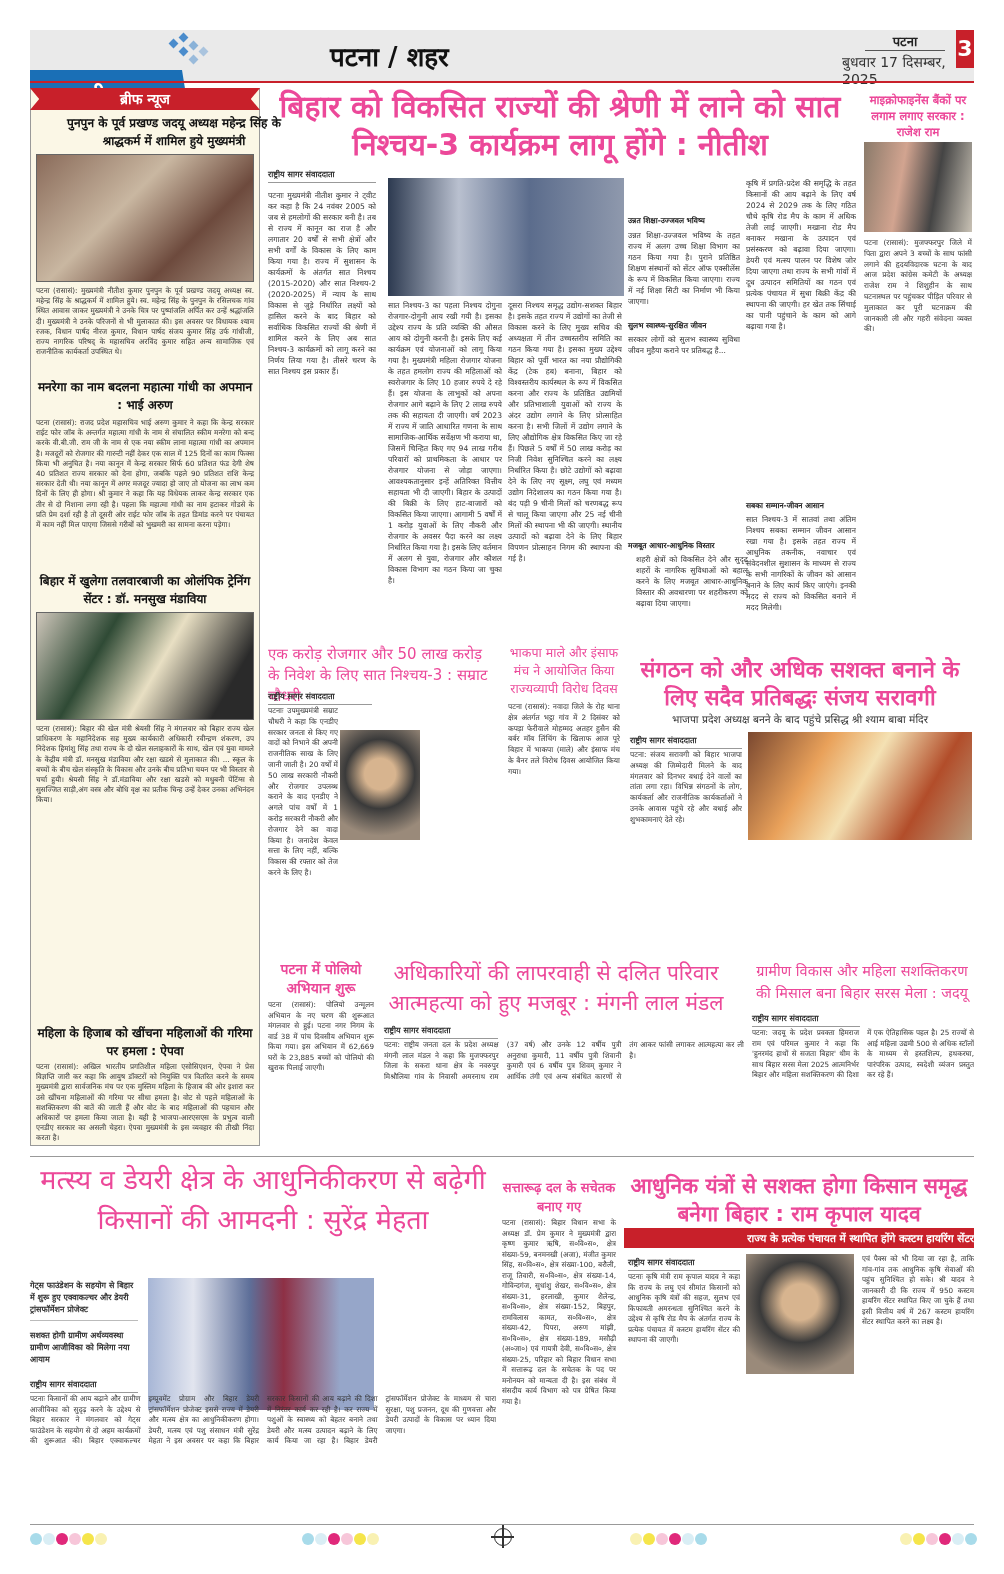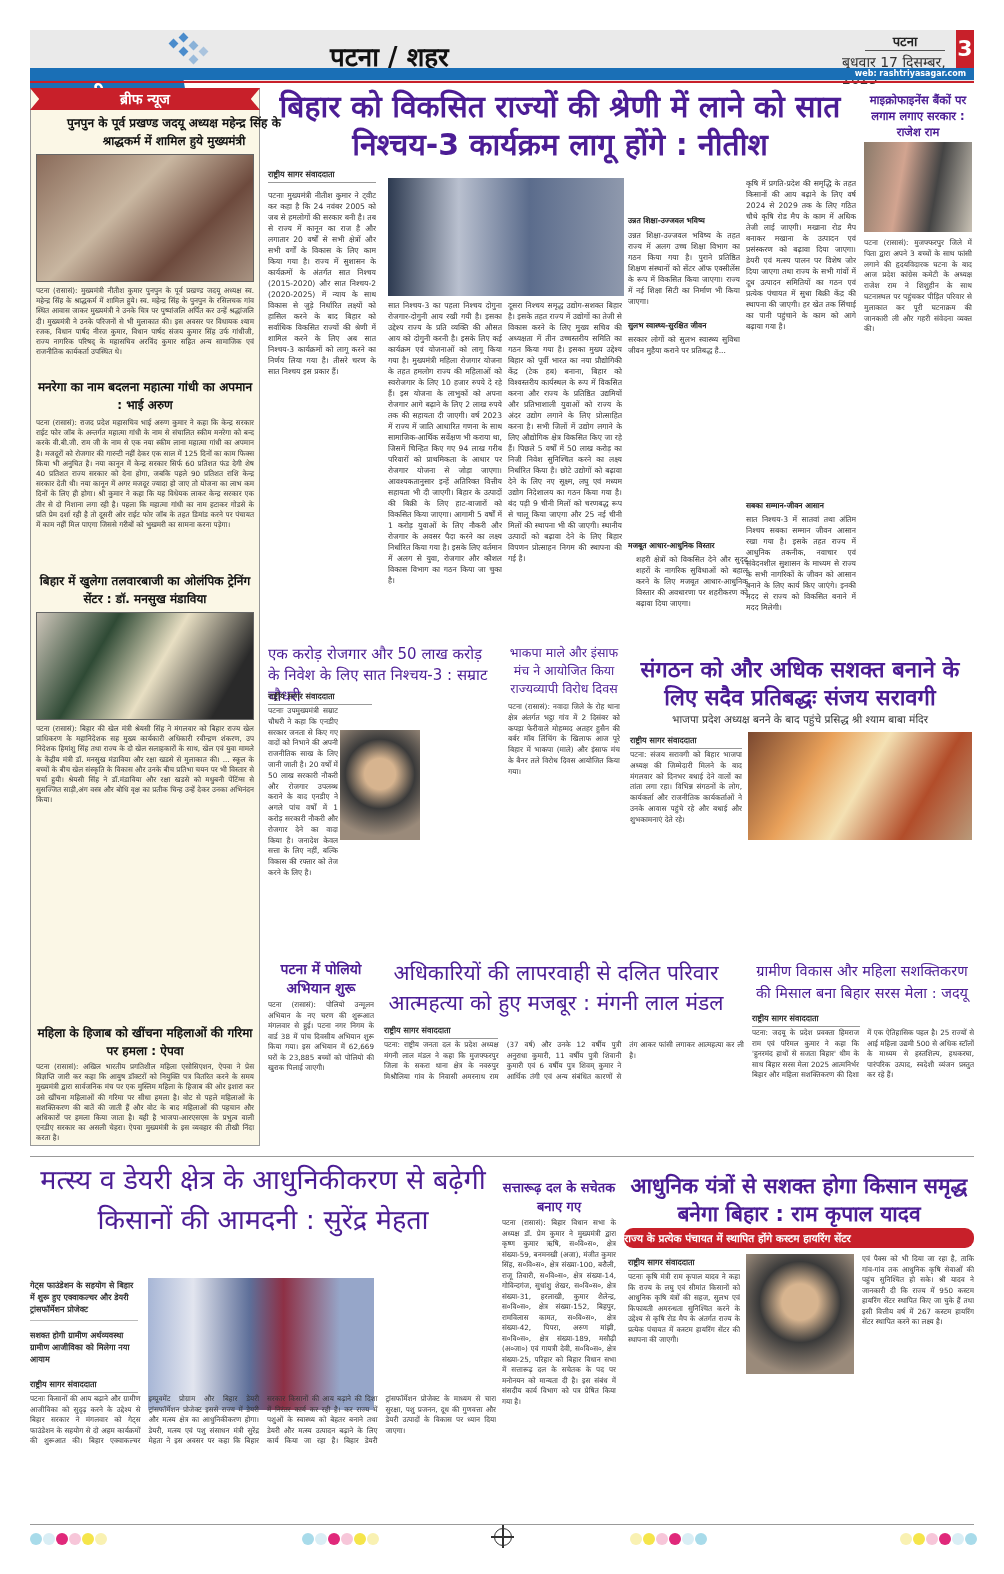--- a/index.html
+++ b/index.html
@@ -23,47 +23,44 @@
   .brief-banner { left: 30px; top: 88px; width: 230px; height: 22px; background: #c8202a; color: #fff; font-weight: bold; font-size: 14px; text-align: center; line-height: 22px; clip-path: polygon(0 0, 100% 0, 96% 50%, 100% 100%, 0 100%, 4% 50%); }
   .bh { font-weight: bold; color: #111; text-align: center; font-size: 12px; line-height: 18px; }
   .bodytxt { font-size: 7.2px; line-height: 10.2px; color: #333; text-align: justify; }
   .photo { background: linear-gradient(135deg, #8a6b5a, #c9b7a1 40%, #6d4a3d 70%, #a89382); border: 1px solid #666; }
   .photo2 { background: linear-gradient(120deg, #cfc7bb, #2f4a35 30%, #e8dfc3 55%, #2a2a2a 85%); border: 1px solid #666; }
   .photo3 { background: linear-gradient(90deg, #2d3a50, #b9c0cf 30%, #5b6c8c 60%, #8f99ad); }
   .photo4 { background: linear-gradient(100deg, #8a7a6a, #d2a490 35%, #444 65%, #c9c2b5); }
   .photo5 { background: radial-gradient(circle at 50% 40%, #d7b48f 20%, #3a3a3a 45%, #9a8a7a 80%); }
   .photo6 { background: linear-gradient(90deg, #a7b6d6, #e2e5ef 20%, #5e6f99 45%, #8e3045 60%, #96a6c9 85%); }
   .photo7 { background: linear-gradient(120deg, #7a4830, #e9a15a 30%, #f4e1b3 50%, #b24d2a 75%, #b99a7a); }
-  .hl { font-weight: bold; color: #4c1d95; font-family: "DejaVu Sans", sans-serif; }
+  .hl { font-weight: bold; color: #ec4899; font-family: "DejaVu Sans", sans-serif; }
   .byline { font-size: 8px; color: #333; font-weight: bold; border-bottom: 1px solid #999; padding-bottom: 3px; }
   .subhead { font-size: 7.5px; font-weight: bold; color: #222; }
-  .redbar { background: #c8202a; color: #fff; font-weight: bold; text-align: left; border-radius: 9px; }
+  .redbar { background: #c8202a; color: #fff; font-weight: bold; text-align: right; }
   .rule { background: #999; }
   .regmarks span { display: inline-block; width: 12px; height: 12px; border-radius: 50%; margin-right: 1px; }
 </style>
 </head>
 <body>
 
 <div class="abs masthead">
   <div class="abs brand">राष्ट्रीय सागर</div>
   <div class="abs dots-deco" style="left:140px;">
     <span style="left:0;top:6px;"></span>
       <span style="left:10px;top:0;"></span>
       <span style="left:10px;top:14px;"></span>
       <span style="left:20px;top:8px;opacity:.6"></span>
       <span style="left:30px;top:14px;opacity:.4"></span>
       <span style="left:20px;top:22px;opacity:.5"></span>
   </div>
   <div class="abs section-title">पटना / शहर</div>
   <div class="abs city">पटना</div>
   <div class="abs date">बुधवार 17 दिसम्बर, 2025</div>
   <div class="abs page-num">3</div>
-  <div class="abs web-bar">
-    <div class="abs web">web: rashtriyasagar.com</div>
-  </div>
 </div>
 <div class="abs red-rule"></div>
 
 <div class="abs brief"></div>
 <div class="abs brief-banner">ब्रीफ न्यूज</div>
 
 <div class="abs bh" style="left:36px;top:114px;width:218px;margin-left:29px;">पुनपुन के पूर्व प्रखण्ड जदयू अध्यक्ष महेन्द्र सिंह के श्राद्धकर्म में शामिल हुये मुख्यमंत्री</div>
 <div class="abs photo" style="left:36px;top:154px;width:218px;height:128px;"></div>
 <div class="abs bodytxt" style="left:36px;top:286px;width:218px;">पटना (रासासं): मुख्यमंत्री नीतीश कुमार पुनपुन के पूर्व प्रखण्ड जदयू अध्यक्ष स्व. महेन्द्र सिंह के श्राद्धकर्म में शामिल हुये। स्व. महेन्द्र सिंह के पुनपुन के रसिलचक गांव स्थित आवास जाकर मुख्यमंत्री ने उनके चित्र पर पुष्पांजलि अर्पित कर उन्हें श्रद्धांजलि दी। मुख्यमंत्री ने उनके परिजनों से भी मुलाकात की। इस अवसर पर विधायक श्याम रजक, विधान पार्षद नीरज कुमार, विधान पार्षद संजय कुमार सिंह उर्फ गांधीजी, राज्य नागरिक परिषद् के महासचिव अरविंद कुमार सहित अन्य सामाजिक एवं राजनीतिक कार्यकर्ता उपस्थित थे।</div>
 

